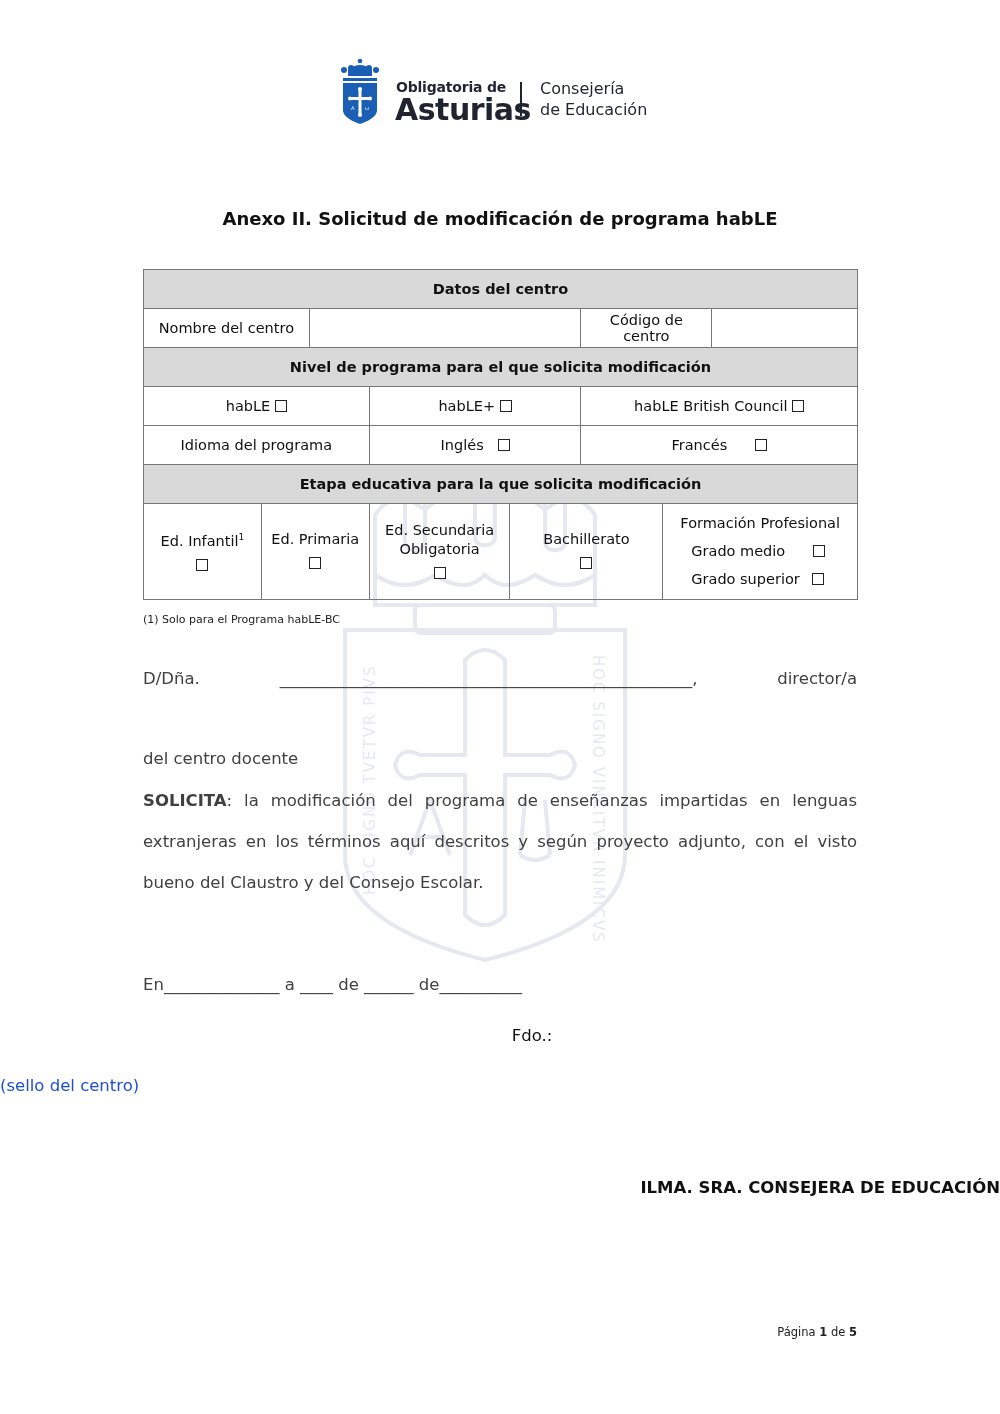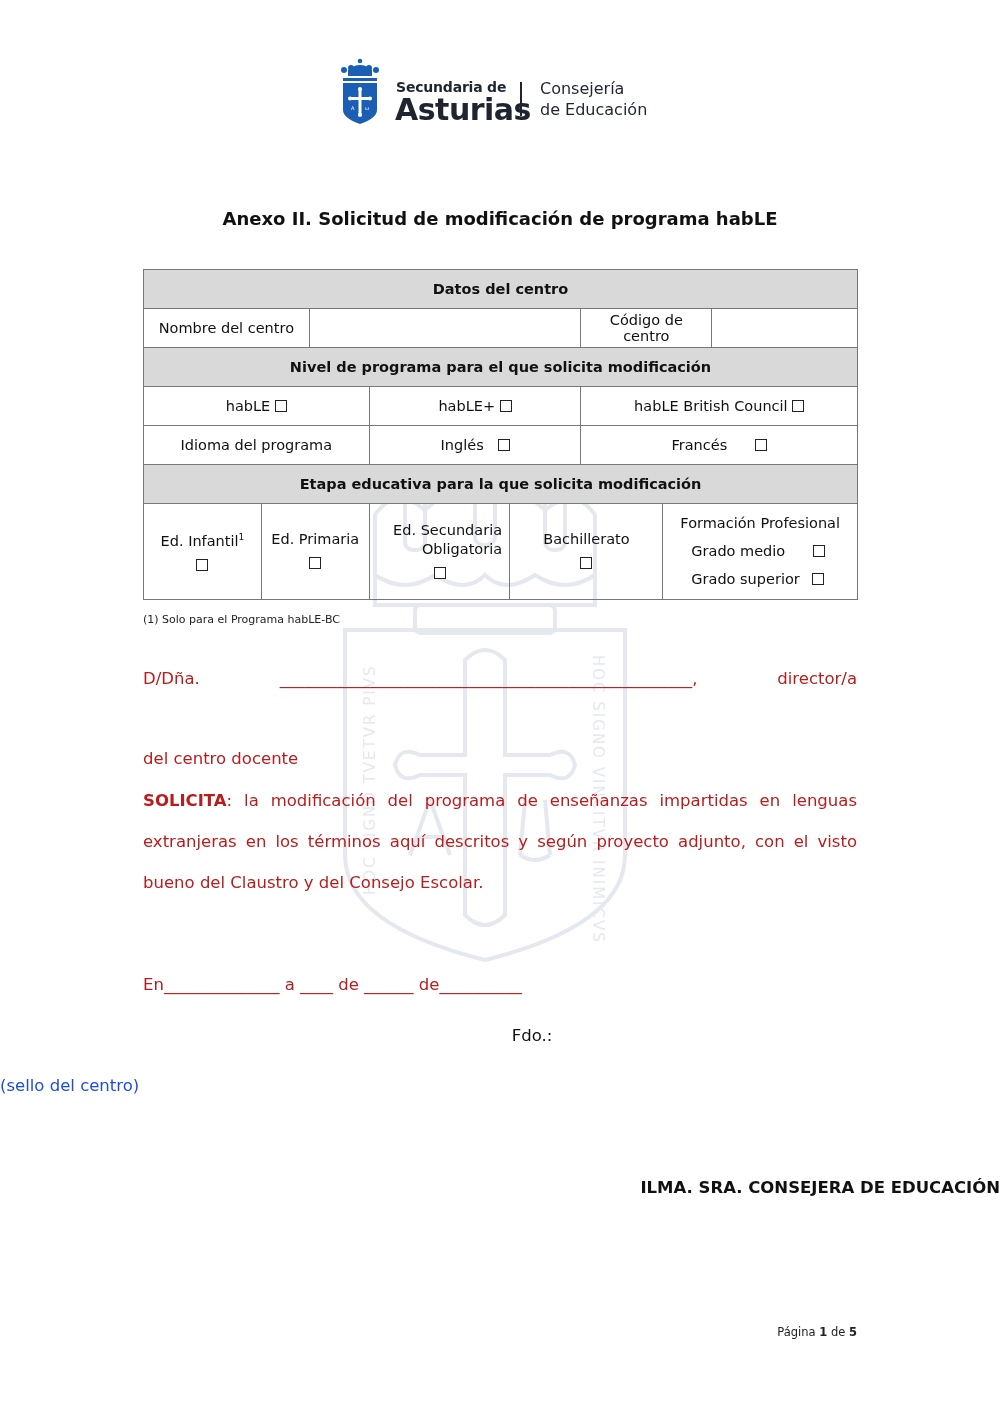--- a/index.html
+++ b/index.html
@@ -24,21 +24,21 @@
     table.form tr.r38 td { height: 38px; }
     table.form tr.etapa td { height: 95px; line-height: 19px; }
     .box { display: inline-block; width: 10px; height: 10px; border: 1.2px solid #222; vertical-align: -1px; background: #fff; }
     sup { font-size: 9px; }
     .fp-line { display: block; text-align: left; padding-left: 22px; margin-top: 9px; }
     .fp-line .box { margin-left: 28px; }
     .fp-line.sup2 .box { margin-left: 12px; }
 
     .footnote { position: absolute; left: 143px; top: 613px; font-size: 11px; color: #222; }
 
-    .para { position: absolute; left: 143px; width: 714px; font-size: 16.5px; color: #b91c1c; }
+    .para { position: absolute; left: 143px; width: 714px; font-size: 16.5px; color: #404040; }
     .justify { text-align: justify; text-align-last: justify; }
     .line1 { top: 669px; display: flex; justify-content: space-between; }
     .line2 { top: 709px; margin-top: 40px; }
     .sol1 { top: 791px; }
     .sol2 { top: 832px; }
     .sol3 { top: 873px; }
     .fecha { top: 975px; }
     .fdo { position: absolute; left: 0; width: 1000px; top: 1026px; text-align: center; font-size: 16.5px; margin-left: 32px; }
     .sello { position: absolute; left: 0; width: 1000px; top: 1076px; text-align: left; font-size: 16.5px; color: #1d4ed8; }
     .dest { position: absolute; left: 0; width: 1000px; top: 1178px; text-align: right; font-weight: bold; font-size: 16.5px; }
@@ -87,21 +87,21 @@
         <rect x="18.5" y="31" width="3" height="27"></rect>
         <rect x="10" y="39" width="20" height="3"></rect>
         <circle cx="20" cy="31" r="2"></circle>
         <circle cx="10" cy="40.5" r="2"></circle>
         <circle cx="30" cy="40.5" r="2"></circle>
         <circle cx="20" cy="57" r="2"></circle>
         <text x="11" y="52" font-size="5" font-family="DejaVu Sans, sans-serif">A</text>
         <text x="25" y="52" font-size="5" font-family="DejaVu Sans, sans-serif">ω</text>
       </g>
     </svg>
-    <span class="org1">Secundaria de</span>
+    <span class="org1">Obligatoria de</span>
     <span class="org2">Asturias</span>
     <span class="sep"></span>
     <span class="dep1">Consejería</span>
     <span class="dep2">de Educación</span>
   </div>
 
   <div class="title">Anexo II. Solicitud de modificación de programa habLE</div>
 
   <table class="form">
     <colgroup>
@@ -159,21 +159,21 @@
     <tr class="etapa">
       <td colspan="1">
         <span>Ed. Infantil</span><sup>1</sup><br>
         <span class="box" style="margin-top:8px"></span>
       </td>
       <td colspan="2">
         <span>Ed. Primaria</span><br>
         <span class="box" style="margin-top:8px"></span>
       </td>
       <td colspan="2">
-        <span style="display:inline-block;max-width:125px;text-align:right;">Ed. Secundaria Obligatoria</span><br>
+        <span style="display:inline-block;max-width:125px;">Ed. Secundaria Obligatoria</span><br>
         <span class="box" style="margin-top:8px"></span>
       </td>
       <td colspan="2">
         <span>Bachillerato</span><br>
         <span class="box" style="margin-top:8px"></span>
       </td>
       <td colspan="2">
         <span>Formación Profesional</span>
         <span class="fp-line">
           <span>Grado medio</span><span class="box"></span>

